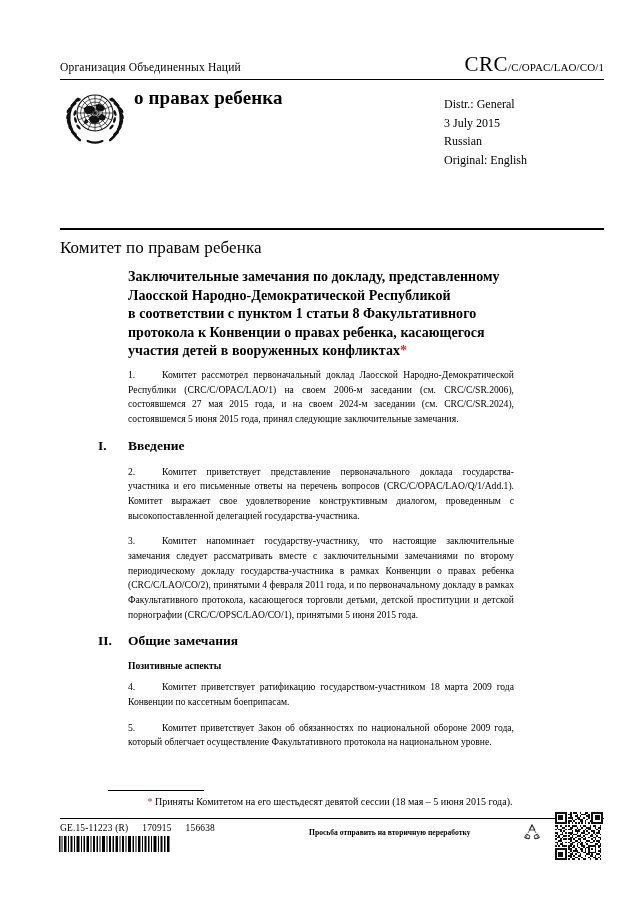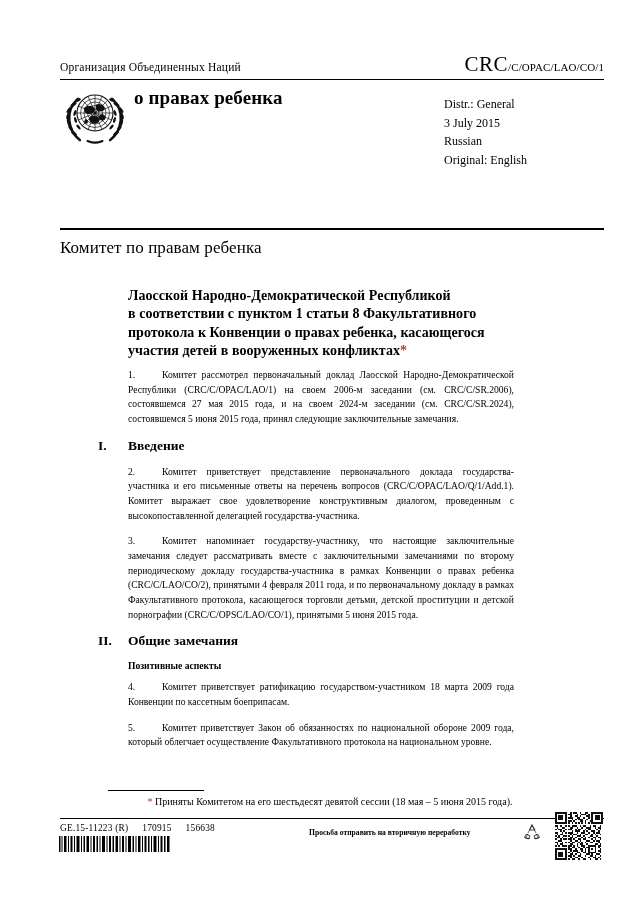--- a/index.html
+++ b/index.html
@@ -314,21 +314,21 @@
       </div>
 
     </div>
   </div>
 
   <div class="rule-thick"></div>
 
   <div class="committee">Комитет по правам ребенка</div>
 
   <div class="doc-title">
-    <br>
+    <span>Заключительные замечания по докладу, представленному</span><br>
     <span>Лаосской Народно-Демократической Республикой</span><br>
     <span>в соответствии с пунктом 1 статьи 8 Факультативного</span><br>
     <span>протокола к Конвенции о правах ребенка, касающегося</span><br>
     <span>участия детей в вооруженных конфликтах</span><span class="star">*</span>
   </div>
 
   <div class="content">
 
     <p class="para">
       <span class="num">1.</span><span>Комитет рассмотрел первоначальный доклад Лаосской Народно-Демократической Республики (CRC/C/OPAC/LAO/1) на своем 2006-м заседании (см. CRC/C/SR.2006), состоявшемся 27 мая 2015 года, и на своем 2024-м заседании (см. CRC/C/SR.2024), состоявшемся 5 июня 2015 года, принял следующие заключительные замечания.</span>

